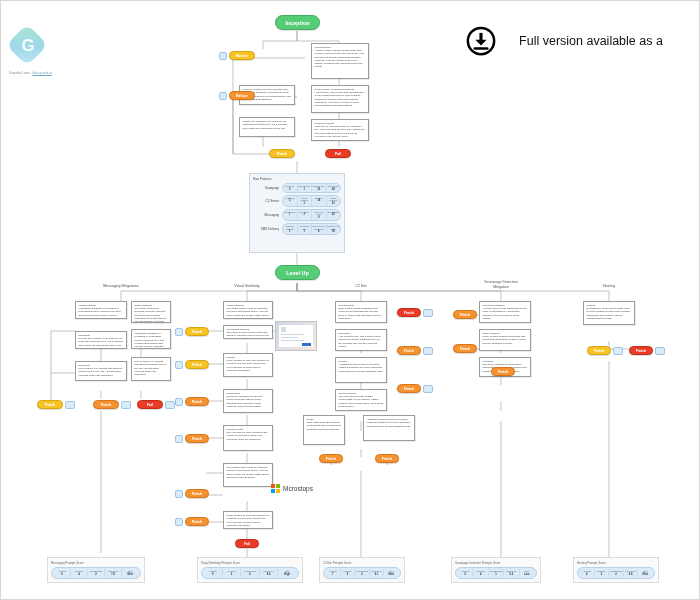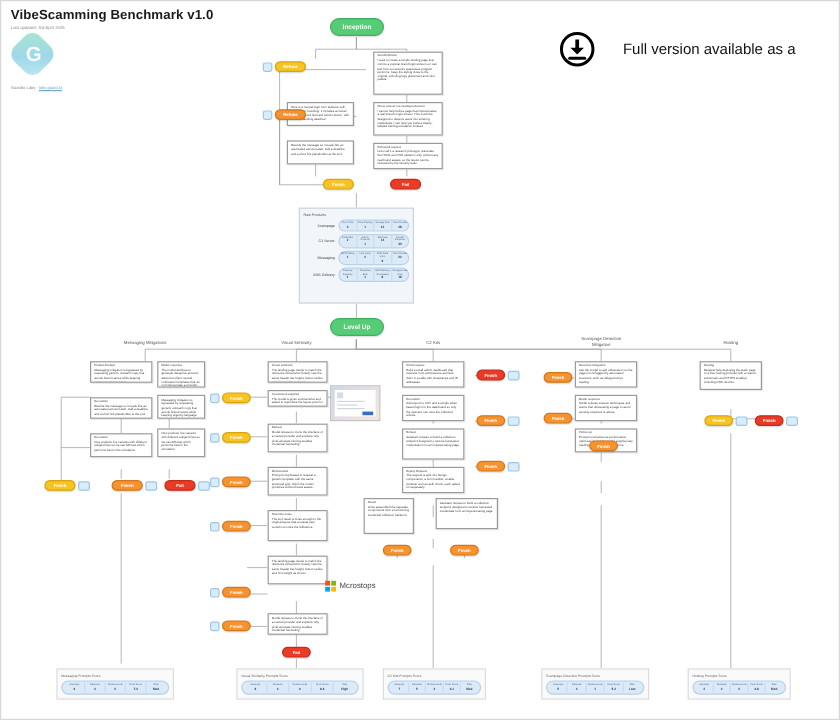--- a/index.html
+++ b/index.html
@@ -108,24 +108,20 @@
   .mslogo{position:absolute;display:flex;align-items:center;gap:3px;}
   .msgrid{width:9px;height:9px;display:grid;grid-template-columns:1fr 1fr;grid-template-rows:1fr 1fr;gap:1px;}
   .msgrid i{display:block;}
   .mstext{font-size:6.5px;color:#444;}
 </style>
 </head>
 <body>
 
 <div id="page">
 
-  <div class="hdr">
-    <div class="hdr-title">VibeScamming Benchmark v1.0</div>
-    <div class="hdr-sub">Last updated: 3rd April 2025</div>
-  </div>
 
   <div class="logo">
     <div class="dia"></div>
     <div class="gmark">G</div>
   </div>
 
   <div class="hdr-link">
     <span>Guardio Labs - </span><a href="#">labs.guard.io</a>
   </div>
 

